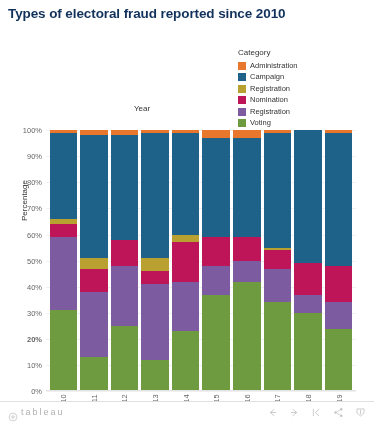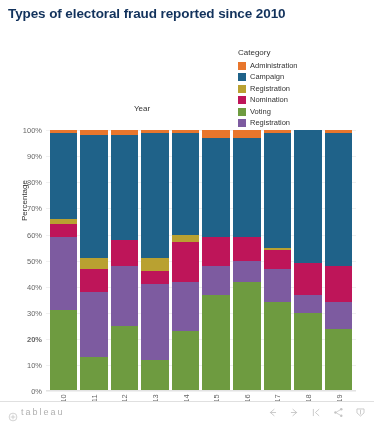--- a/index.html
+++ b/index.html
@@ -326,26 +326,26 @@
           </div>
           <div class="legend-row">
             <span class="legend-swatch" style="background: rgb(185, 161, 49);"></span>
             <span class="legend-label">Registration</span>
           </div>
           <div class="legend-row">
             <span class="legend-swatch" style="background: rgb(190, 21, 89);"></span>
             <span class="legend-label">Nomination</span>
           </div>
           <div class="legend-row">
+            <span class="legend-swatch" style="background: rgb(125, 91, 160);"></span>
+            <span class="legend-label">Registration</span>
+          </div>
+          <div class="legend-row">
             <span class="legend-swatch" style="background: rgb(110, 155, 64);"></span>
             <span class="legend-label">Voting</span>
-          </div>
-          <div class="legend-row">
-            <span class="legend-swatch" style="background: rgb(125, 91, 160);"></span>
-            <span class="legend-label">Registration</span>
           </div>
         </div>
     </div>
 
   </div>
 
   <div class="footer">
     <div class="tableau-brand">
       <span class="tableau-logo">
         <svg viewBox="0 0 16 16" width="10" height="10">

